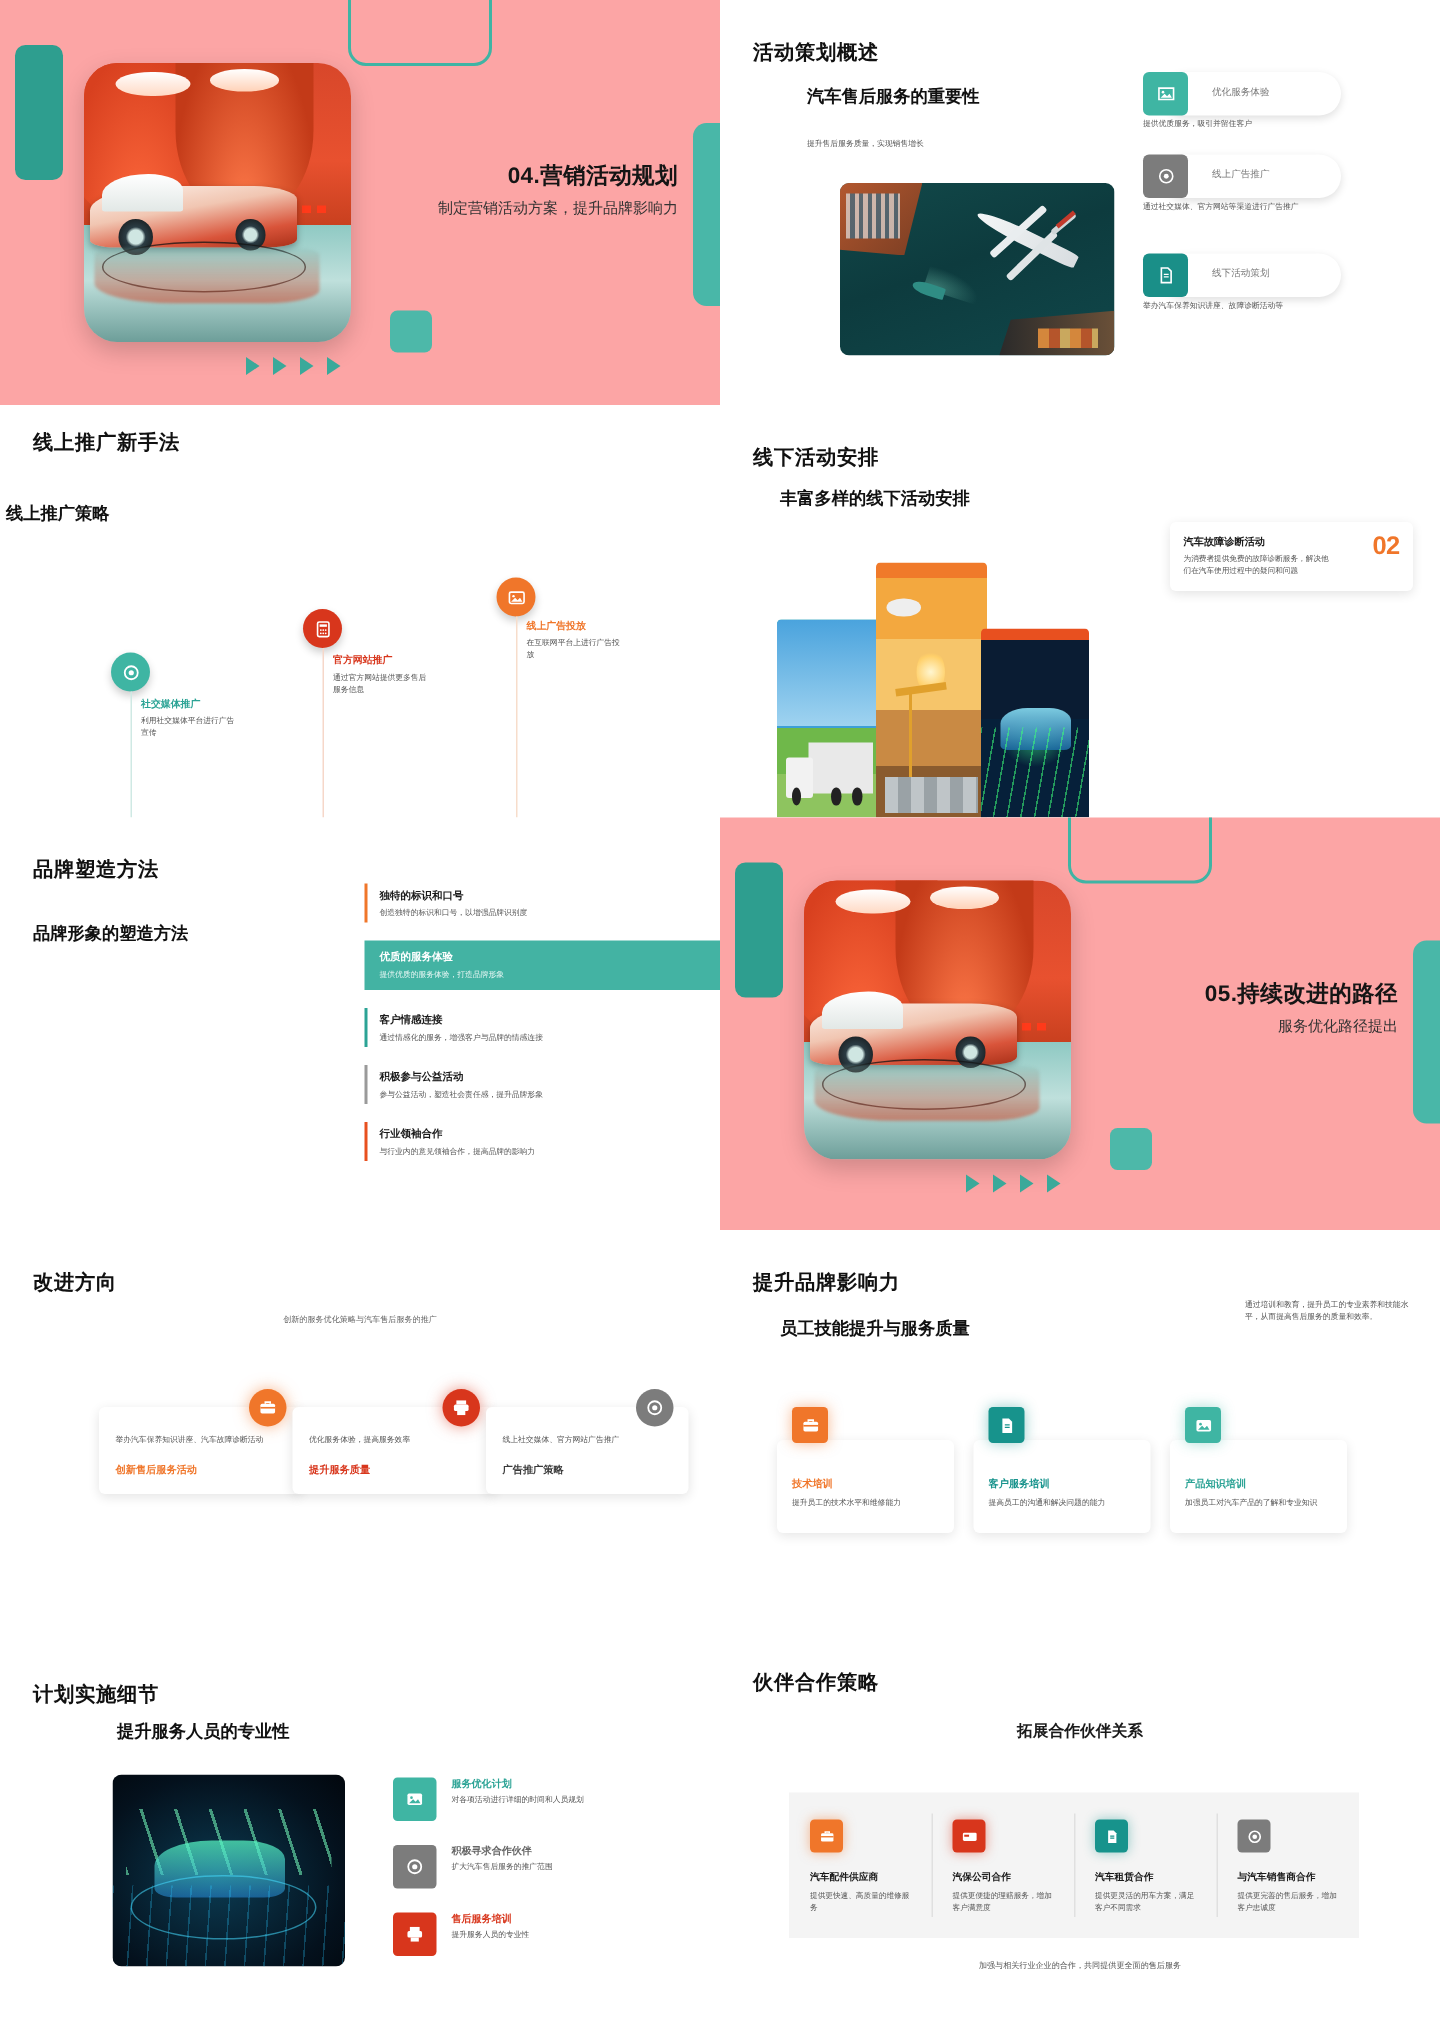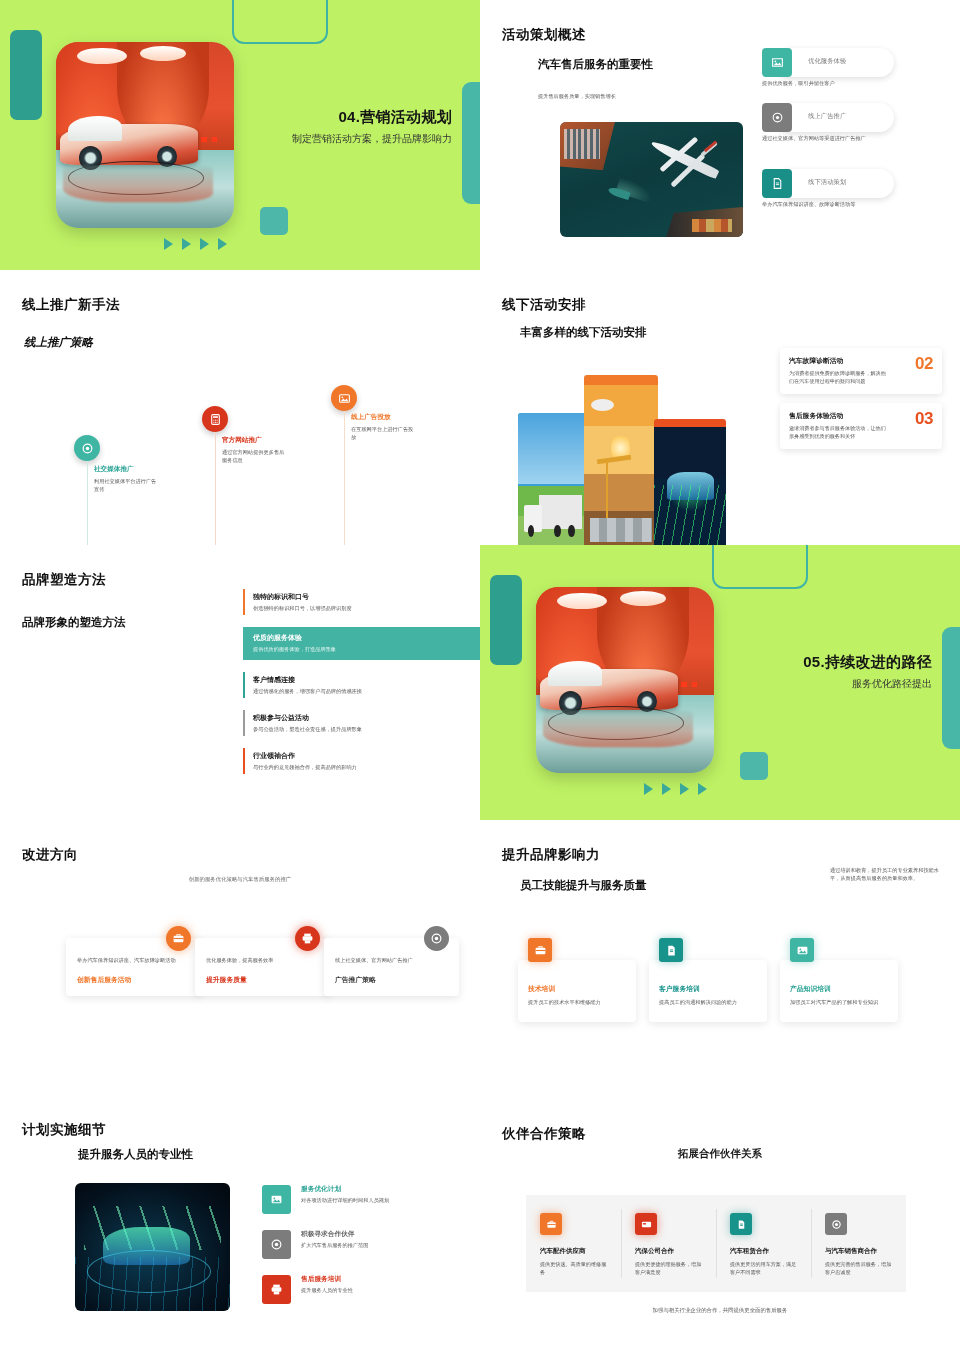--- a/index.html
+++ b/index.html
@@ -15,21 +15,21 @@
   .h-270 { height: 270px; }
   .h-275 { height: 275px; }
   .h-267 { height: 267px; }
 
   
   .sec-title { font-size: 13.5px; font-weight: bold; color: #111; letter-spacing: .5px; }
   .sub-title { font-size: 11.5px; font-weight: bold; color: #111; }
   .tiny { font-size: 5.2px; color: #555; line-height: 1.55; }
 
   
-  .cover { background: #bef264; }
+  .cover { background: #fca5a5; }
   .cover .tealbar-l {
     position: absolute; left: 10px; top: 30px; width: 32px; height: 90px;
     background: #2e9e8f; border-radius: 7px;
   }
   .cover .tealbar-r {
     position: absolute; right: -12px; top: 82px; width: 30px; height: 122px;
     background: #49b7a8; border-radius: 9px;
   }
   .cover .outline-sq {
     position: absolute; left: 232px; top: -48px; width: 96px; height: 92px;
@@ -119,22 +119,22 @@
   .oceanart .boat { position:absolute; left:26%; top:58%; width:12%; height:7%;
      background:#2f8d84; border-radius: 50% 10% 10% 50%; transform: rotate(18deg); }
   .oceanart .wake { position:absolute; left:31%; top:52%; width:20%; height:14%;
      background: radial-gradient(ellipse at 20% 80%, rgba(110,190,170,.45), transparent 70%); transform: rotate(18deg);}
   .oceanart .port { position:absolute; left:58%; bottom:0; width:42%; height:26%;
      background: linear-gradient(90deg,#2a2a2a,#6a5038); clip-path: polygon(10% 20%,100% 0,100% 100%,0 100%); }
   .oceanart .cont { position:absolute; left:72%; bottom:4%; width:22%; height:12%;
      background: repeating-linear-gradient(90deg,#d4873c 0 18%, #b5552b 18% 36%, #c9a85e 36% 54%); }
 
   
-  .s3 .head { position: absolute; left: 22px; top: 26px; }
-  .s3 .sub { position: absolute; left: 24px; top: 65px; font-style: italic; }
+  .s3 .head { position: absolute; left: 22px; top: 16px; }
+  .s3 .sub { position: absolute; left: 4px; top: 65px; }
   .timeline { position: absolute; left: 0; top: 0; width: 480px; height: 275px; }
   .tl-node { position: absolute; }
   .tl-node .dot { width: 26px; height: 26px; border-radius: 50%;
      display:flex; align-items:center; justify-content:center; box-shadow: 0 3px 6px rgba(0,0,0,.2); }
   .tl-node .dot:after { content:""; position:absolute; bottom:-5px; left:50%; transform: translateX(-50%);
      border-left: 5px solid transparent; border-right: 5px solid transparent; }
   .tl-node .stem { position:absolute; left: 12.5px; top: 26px; width: 1px; }
   .tl-node .t { font-size: 6.6px; font-weight: bold; }
   .tl-node .d { font-size: 5.2px; color: #555; line-height: 1.55; width: 66px; margin-top: 3px; }
 
@@ -226,21 +226,21 @@
   .neonart .car { position:absolute; left:18%; top:34%; width:56%; height:30%;
      background: linear-gradient(180deg, rgba(90,255,200,.7), rgba(40,140,220,.55)); border-radius: 44% 32% 16% 16%; }
   .neonart .halo { position:absolute; left:8%; top:52%; width:80%; height:34%;
      border: 1.5px solid rgba(70,220,255,.55); border-radius: 50%; }
   .neonart .beams { position:absolute; left:6%; top:18%; width:88%; height:34%;
      background: repeating-linear-gradient(72deg, rgba(120,255,190,.55) 0 2px, transparent 2px 22px); }
   .neonart .grid { position:absolute; left:0; bottom:0; width:100%; height:42%;
      background: repeating-linear-gradient(94deg, rgba(40,200,255,.28) 0 1px, transparent 1px 13px); }
 
   
-  .s9 .head { position: absolute; left: 22px; top: 30px; }
+  .s9 .head { position: absolute; left: 22px; top: 18px; }
   .s9 .ctr { position: absolute; left: 0; top: 52px; width: 480px; text-align: center; }
   .s9 .ctr h2 { font-size: 10.5px; font-weight: bold; }
   .s9 .panel { position: absolute; left: 46px; top: 100px; width: 380px; height: 97px;
      background: #f4f4f4; display: flex; }
   .s9 .panel .cell { flex: 1; padding: 18px 14px 0 14px; position: relative; }
   .s9 .panel .cell + .cell:before { content:""; position:absolute; left:0; top: 14px; bottom: 14px;
      width: 1px; background: #e0e0e0; }
   .s9 .panel .sq { width: 22px; height: 22px; border-radius: 3px; display:flex; align-items:center; justify-content:center; }
   .s9 .panel .t { font-size: 6.5px; font-weight: bold; margin-top: 12px; }
   .s9 .panel .d { font-size: 5.1px; color: #555; margin-top: 4px; line-height: 1.6; }
@@ -433,25 +433,20 @@
           </div>
         </div>
     </div>
 
     <div class="numlist">
       <div class="numcard">
         <div class="t">汽车故障诊断活动</div>
         <div class="d">为消费者提供免费的故障诊断服务，解决他们在汽车使用过程中的疑问和问题</div>
         <div class="n" style="color:#f0762a">02</div>
       </div>
-      <div class="numcard">
-        <div class="t">售后服务体验活动</div>
-        <div class="d">邀请消费者参与售后服务体验活动，让他们亲身感受到优质的服务和关怀</div>
-        <div class="n" style="color:#e8501f">03</div>
-      </div>
     </div>
   </div>
 
   <div class="slide s5 h-275">
     <div class="head sec-title">品牌塑造方法</div>
     <div class="sub sub-title">品牌形象的塑造方法</div>
     <div class="list">
       <div class="bitem" style="--c: #f0762a; border-left: 2.2px solid rgb(240, 118, 42); padding-left: 8px;">
         <div class="t">独特的标识和口号</div>
         <div class="d">创造独特的标识和口号，以增强品牌识别度</div>

